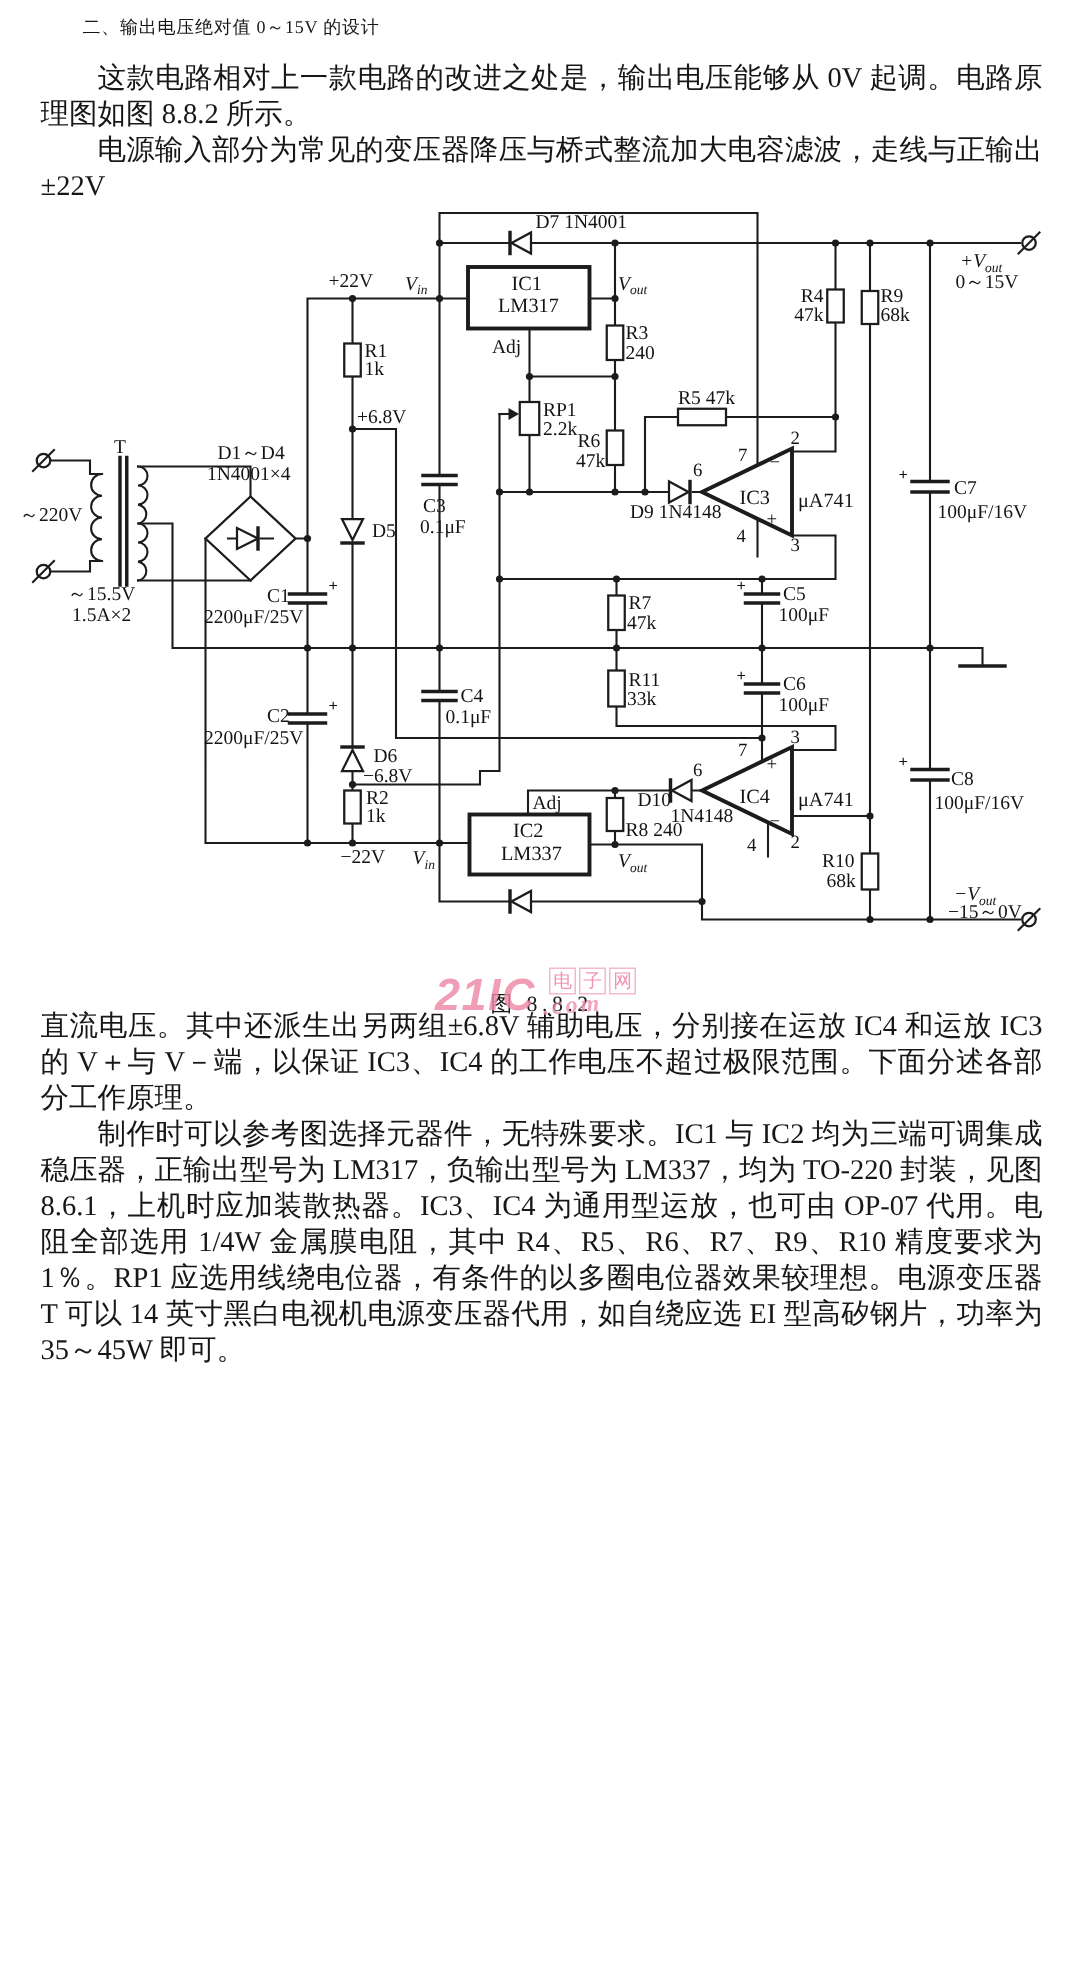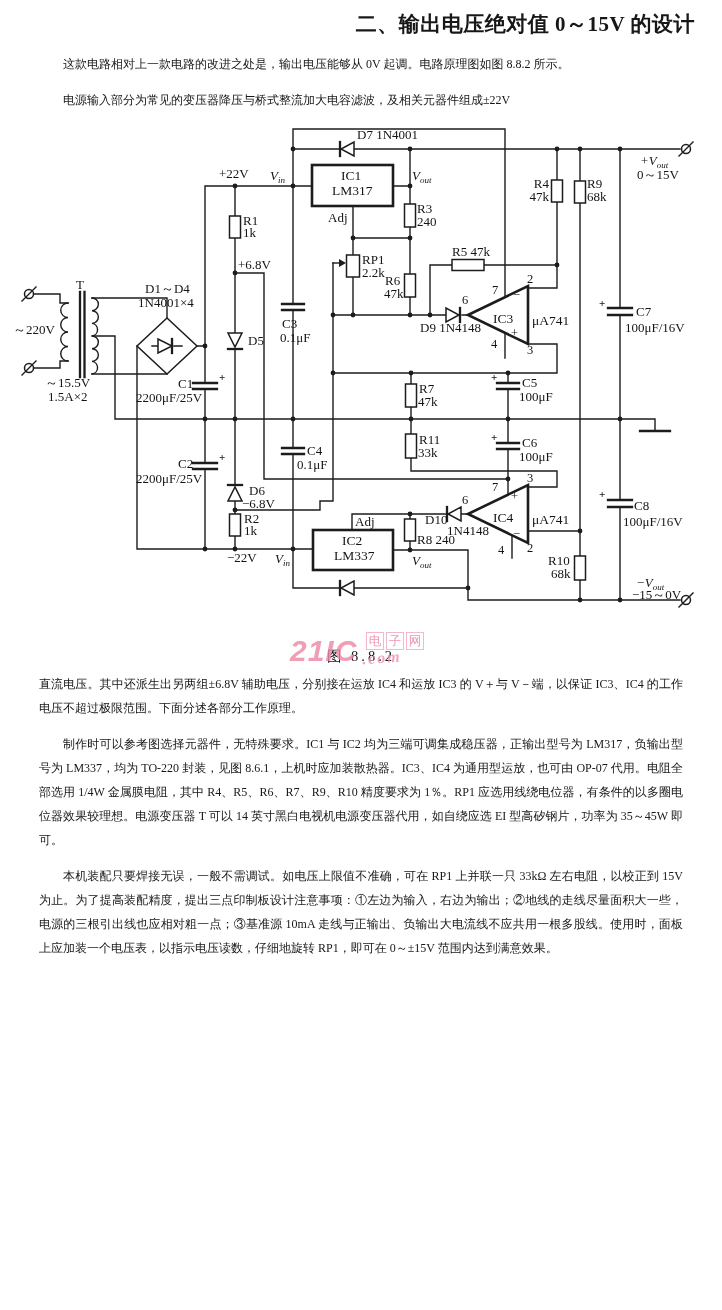--- a/index.html
+++ b/index.html
@@ -1,19 +1,19 @@
 <!DOCTYPE html>
 <html><head>
 <meta charset="utf-8">
 <style>
   html,body{margin:0;padding:0;background:#ffffff;}
   body{width:722px;height:1310px;overflow:hidden;font-family:"Liberation Serif",serif;color:#171717;}
   .page{padding:0 27px;}
-  .title{font-size:21px;font-weight:bold;padding-left:28px;margin:10px 0 14px 0;letter-spacing:.5px;text-align:right;}
-  .para{font-size:12px;line-height:24px;text-align:justify;margin:12px;}
+  .title{font-size:12px;font-weight:normal;padding-left:28px;margin:10px 0 14px 0;letter-spacing:.5px;}
+  .para{font-size:19px;line-height:24px;text-align:justify;margin:0;}
   .ind{text-indent:2em;}
   .figure{position:relative;width:722px;height:536px;margin-left:-27px;}
   .figure svg{position:absolute;left:0;top:0;}
   .caption{position:absolute;left:0;top:523px;width:722px;text-align:center;font-size:14.5px;letter-spacing:3px;}
   .wm{position:absolute;left:290px;top:508px;width:200px;height:40px;opacity:.8;pointer-events:none;}
   .wm-big{position:absolute;left:0;top:2px;font-size:30px;font-weight:bold;font-style:italic;color:#ec86a5;letter-spacing:1px;font-family:"Liberation Sans",sans-serif;}
   .wm-cn{position:absolute;left:76px;top:0;display:flex;gap:2px;}
   .wm-cn span{display:block;width:16px;height:16px;line-height:16px;text-align:center;font-size:12.5px;color:#ec79a0;border:1px solid #f2a6bf;}
   .wm-com{position:absolute;left:72px;top:17px;font-size:16px;font-weight:bold;font-style:italic;color:#ee8fae;letter-spacing:2px;transform:rotate(-4deg);}
   
@@ -29,21 +29,21 @@
   .sub{font-size:9px;}
   .pin{font-size:12.5px;}
   .plus{font-size:11px;font-weight:bold;}
 </style>
 </head>
 <body>
 
 <div class="page">
   <div class="title">二、输出电压绝对值 0～15V 的设计</div>
   <p class="para ind">这款电路相对上一款电路的改进之处是，输出电压能够从 0V 起调。电路原理图如图 8.8.2 所示。</p>
-  <p class="para ind">电源输入部分为常见的变压器降压与桥式整流加大电容滤波，及相关元器件组成±22V</p>
+  <p class="para ind">电源输入部分为常见的变压器降压与桥式整流加大电容滤波，走线与正输出±22V</p>
 
   <div class="figure">
     <svg width="722" height="486" viewBox="0 126 722 486">
 
       <g>
         <path class="w" d="M293,151 H680
           M293,131 H505 V299
           M293,131 V306 M293,312 V450 M293,456 V590
           M205,188 H312
           M197,348 H205 M205,188 V385 M205,391 V465 M205,471 V551
@@ -315,14 +315,13 @@
         <span>电</span>
           <span>子</span>
           <span>网</span>
       </div>
       <div class="wm-com">.com</div>
     </div>
   </div>
 
   <p class="para">直流电压。其中还派生出另两组±6.8V 辅助电压，分别接在运放 IC4 和运放 IC3 的 V＋与 V－端，以保证 IC3、IC4 的工作电压不超过极限范围。下面分述各部分工作原理。</p>
   <p class="para ind">制作时可以参考图选择元器件，无特殊要求。IC1 与 IC2 均为三端可调集成稳压器，正输出型号为 LM317，负输出型号为 LM337，均为 TO-220 封装，见图 8.6.1，上机时应加装散热器。IC3、IC4 为通用型运放，也可由 OP-07 代用。电阻全部选用 1/4W 金属膜电阻，其中 R4、R5、R6、R7、R9、R10 精度要求为 1％。RP1 应选用线绕电位器，有条件的以多圈电位器效果较理想。电源变压器 T 可以 14 英寸黑白电视机电源变压器代用，如自绕应选 EI 型高矽钢片，功率为 35～45W 即可。</p>
-  <p class="para ind">本机装配只要焊接无误，一般不需调试。如电压上限值不准确，可在 RP1 上并联一只 33kΩ 左右电阻，以校正到 15V 为止。为了提高装配精度，提出三点印制板设计注意事项：①左边为输入，右边为输出；②地线的走线尽量面积大一些，电源的三根引出线也应相对粗一点；③基准源 10mA 走线与正输出、负输出大电流线不应共用一根多股线。使用时，面板上应加装一个电压表，以指示电压读数，仔细地旋转 RP1，即可在 0～±15V 范围内达到满意效果。</p>
 </div>
 
 </body></html>

